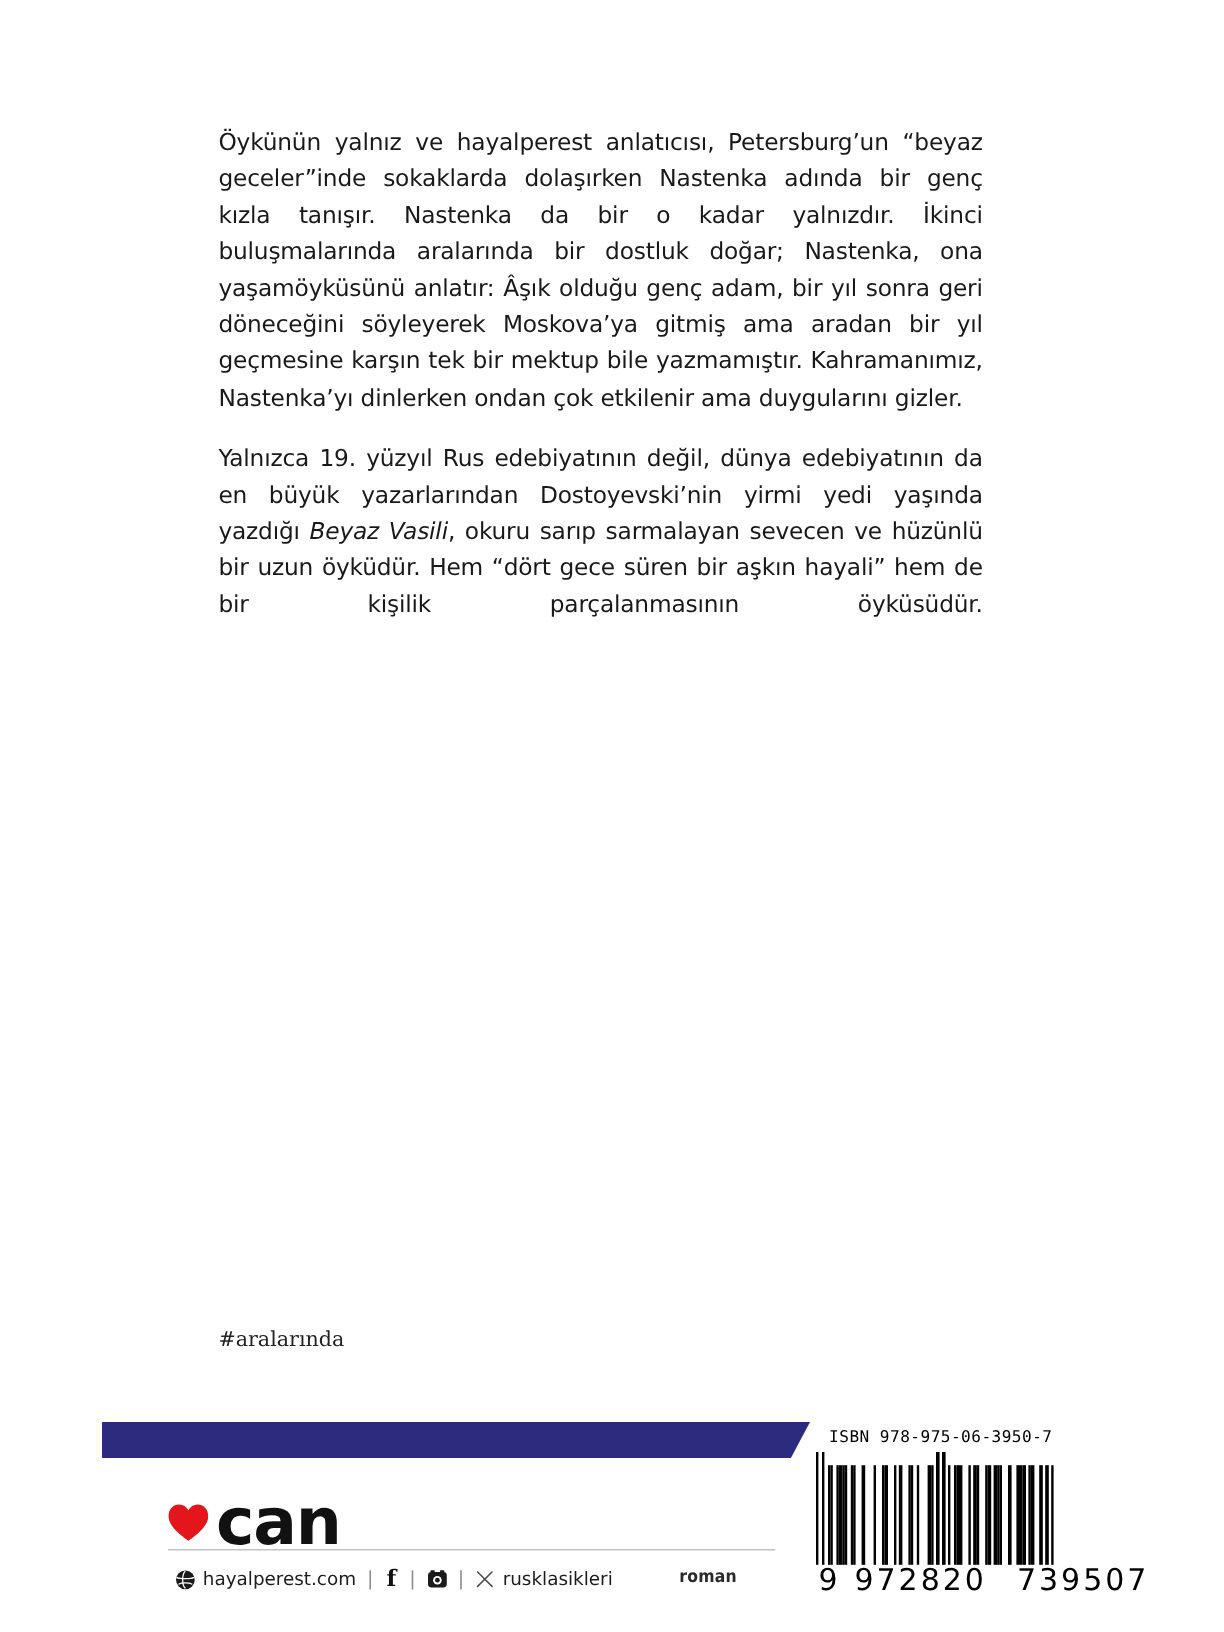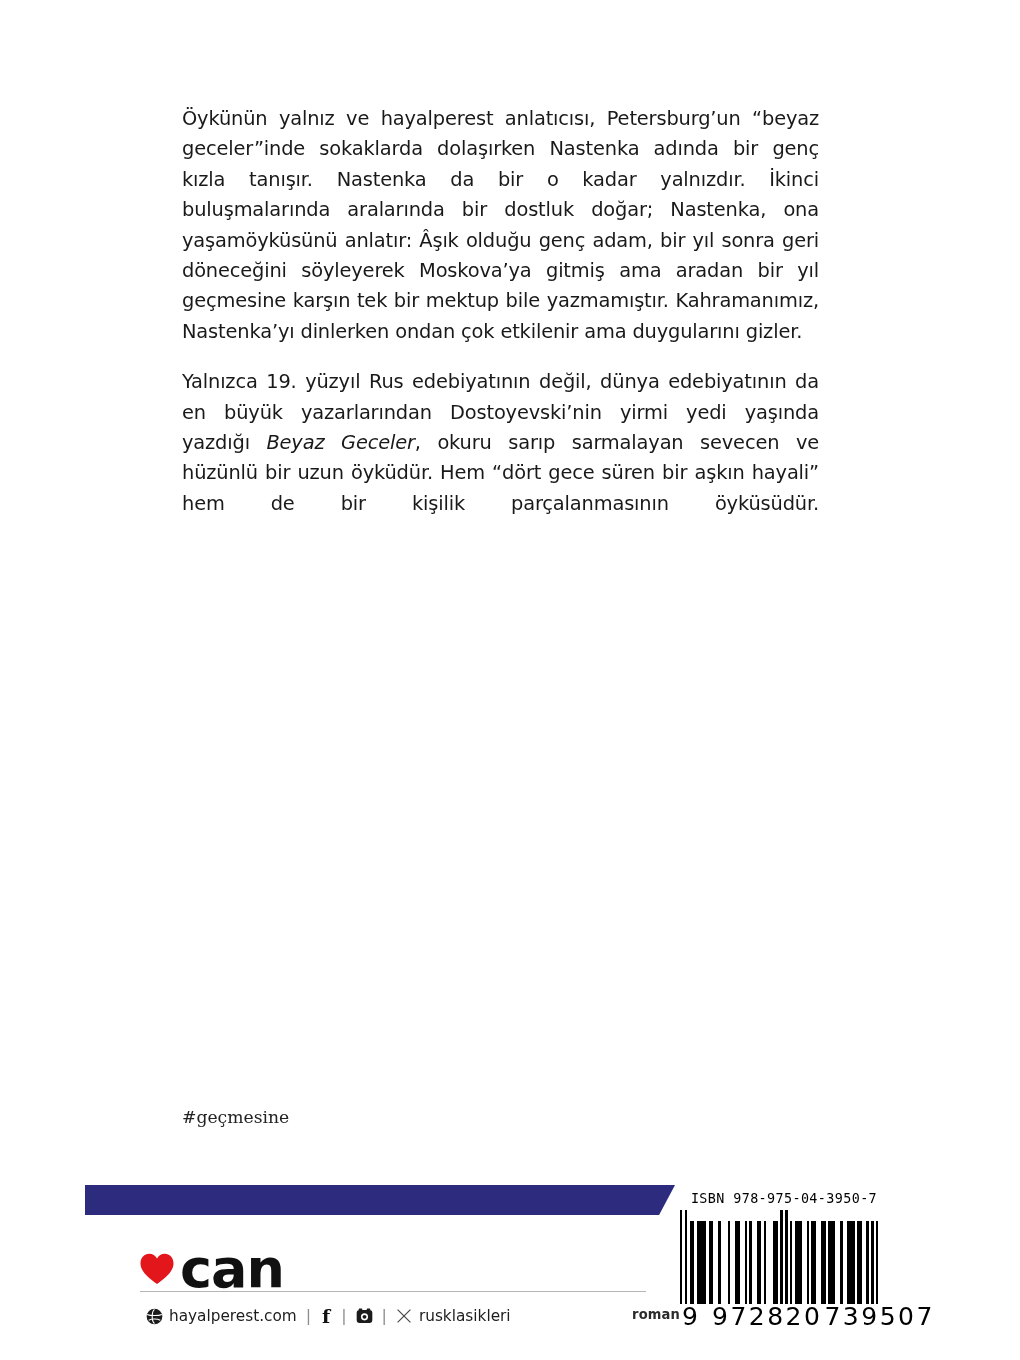--- a/index.html
+++ b/index.html
@@ -158,21 +158,21 @@
   .fb-glyph {
     font-family: "DejaVu Serif", serif;
     font-weight: bold;
     font-size: 19px;
     line-height: 18px;
     color: #111;
   }
 
   .roman-label {
     position: absolute;
-    left: 632px;
+    left: 566px;
     top: 1306px;
     font-family: "DejaVu Sans Condensed", "DejaVu Sans", sans-serif;
     font-weight: bold;
     font-size: 14.5px;
     color: #2b2b2b;
     letter-spacing: 0.2px;
   }
 
   
   .barcode-block {
@@ -212,32 +212,32 @@
     font-family: "DejaVu Sans", sans-serif;
     font-size: 25px;
     letter-spacing: 1px;
     color: #000;
     height: 28px;
     margin-top: -2px;
     padding-left: 2px;
   }
   .ean-digits .g1 { width: 16px; }
   .ean-digits .g2 { margin-left: 14px; letter-spacing: 2.5px; }
-  .ean-digits .g3 { margin-left: 2px; letter-spacing: 2.5px; }
+  .ean-digits .g3 { margin-left: 25px; letter-spacing: 2.5px; }
 </style>
 </head>
 <body>
 
 <div class="blurb">
   <p>Öykünün yalnız ve hayalperest anlatıcısı, Petersburg’un “beyaz geceler”inde sokaklarda dolaşırken Nastenka adında bir genç kızla tanışır. Nastenka da bir o kadar yalnızdır. İkinci buluşmalarında aralarında bir dostluk doğar; Nastenka, ona yaşamöyküsünü anlatır: Âşık olduğu genç adam, bir yıl sonra geri döneceğini söyleyerek Moskova’ya gitmiş ama aradan bir yıl geçmesine karşın tek bir mektup bile yazmamıştır. Kahramanımız, Nastenka’yı dinlerken ondan çok etkilenir ama duygularını gizler.</p>
-  <p class="last-para"><span>Yalnızca 19. yüzyıl Rus edebiyatının değil, dünya edebiyatının da en büyük yazarlarından Dostoyevski’nin yirmi yedi yaşında yazdığı </span><span class="ital">Beyaz Geceler</span><span>, okuru sarıp sarmalayan sevecen ve hüzünlü bir uzun öyküdür. Hem “dört gece süren bir aşkın hayali” hem de bir kişilik parçalanmasının öyküsüdür.</span></p>
+  <p class="last-para"><span>Yalnızca 19. yüzyıl Rus edebiyatının değil, dünya edebiyatının da en büyük yazarlarından Dostoyevski’nin yirmi yedi yaşında yazdığı </span><span class="ital">Beyaz Vasili</span><span>, okuru sarıp sarmalayan sevecen ve hüzünlü bir uzun öyküdür. Hem “dört gece süren bir aşkın hayali” hem de bir kişilik parçalanmasının öyküsüdür.</span></p>
 </div>
 
 <div class="hashtags">
-  <div>#geçmesine</div>
+  <div>#aralarında</div>
 </div>
 
 <div class="credit-bar"></div>
 <div class="credit-bar-inner">
   <span class="credit-label">Kapak resmi:</span>
   <span class="credit-value">Vasili Perov</span>
 </div>
 
 <div class="logo-block">
   <span class="heart ic">
@@ -279,21 +279,21 @@
     <svg viewBox="0 0 20 20" width="16" height="16" aria-hidden="true">
       <path d="M2 2 L18 18 M18 2 L2 18" stroke="#4a4a4a" stroke-width="1.5" fill="none"></path>
     </svg>
   </span>
   <span>rusklasikleri</span>
 </div>
 
 <div class="roman-label">roman</div>
 
 <div class="barcode-block">
-  <div class="isbn-text">ISBN 978-975-04-3950-7</div>
+  <div class="isbn-text">ISBN 978-975-06-3950-7</div>
   <div class="bars">
       <i class="tall" style="width: 2.3908px;"></i>
       <i class="w" style="width: 2.3908px;"></i>
       <i class="tall" style="width: 2.3908px;"></i>
       <i class="w" style="width: 2.3908px;"></i>
       <i class="short" style="width: 2.3908px;"></i>
       <i class="short" style="width: 2.3908px;"></i>
       <i class="w" style="width: 2.3908px;"></i>
       <i class="short" style="width: 2.3908px;"></i>
       <i class="short" style="width: 2.3908px;"></i>

